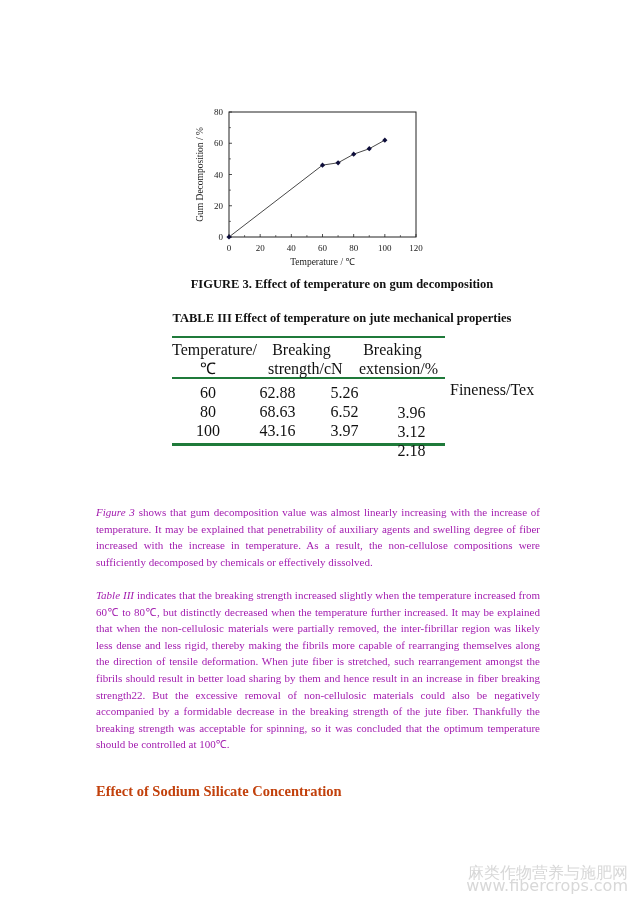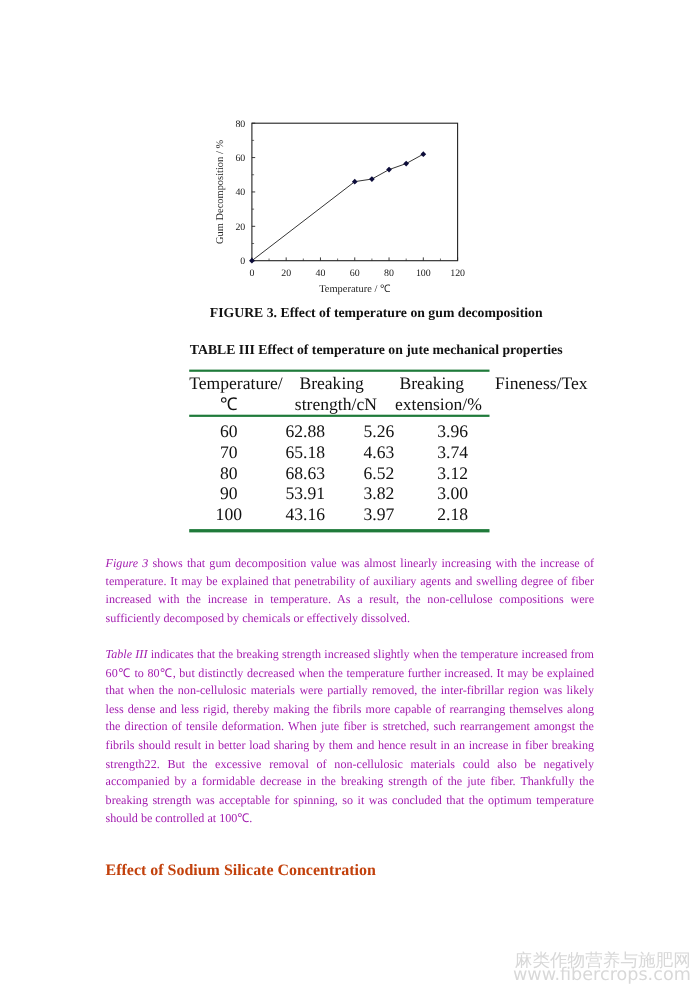--- a/index.html
+++ b/index.html
@@ -10,21 +10,21 @@
     .caption { position:absolute; left:0; width:634px; text-align:center; font-weight:bold;
                font-size:12.5px; color:#111;margin-left:25px; }
     #fig-cap { top:277px; }
     #tab-cap { top:311px; }
     .tbl-wrap { position:absolute; left:172px; top:336px; width:273px; }
     .rule { height:2px; background:#1f7a3a; }
     .hdr { display:flex; height:39px; align-items:flex-start;gap:24px; }
     .hdr div { text-align:center; line-height:19px; padding-top:2px; }
     .row { display:flex; height:19px; align-items:center; }
     .row div { text-align:center; }
-    .c1 { width:72px; } .c2 { width:67px; } .c3 { width:67px; } .c4 { width:67px; }
+    .c1 { width:72px; } .c2 { width:67px; } .c3 { width:67px; } .c4 { width:67px;margin-top:40px; }
     .body-text { position:absolute; left:96px; width:444px; font-size:11px; line-height:16.6px;
                  text-align:justify; color:#a21caf; }
     #p1 { top:493px; }
     #p2 { top:576px; }
     .body-text i { font-style:italic; }
     .section { position:absolute; left:96px; top:783px; font-weight:bold; font-size:14.5px; color:#c2410c; }
     .wm { position:absolute; right:6px; top:866px; text-align:right; color:#d8d8d8;
           font-family:"DejaVu Sans", sans-serif; font-size:16px; line-height:13px; }
   </style>
 </head>
@@ -92,36 +92,24 @@
   </div>
   <div class="rule"></div>
   <div style="height:4px"></div>
   <div class="row">
     <div class="c1">60</div>
     <div class="c2">62.88</div>
     <div class="c3">5.26</div>
     <div class="c4">3.96</div>
   </div>
   <div class="row">
-    <div class="c1">70</div>
-    <div class="c2">65.18</div>
-    <div class="c3">4.63</div>
-    <div class="c4">3.74</div>
-  </div>
-  <div class="row">
     <div class="c1">80</div>
     <div class="c2">68.63</div>
     <div class="c3">6.52</div>
     <div class="c4">3.12</div>
-  </div>
-  <div class="row">
-    <div class="c1">90</div>
-    <div class="c2">53.91</div>
-    <div class="c3">3.82</div>
-    <div class="c4">3.00</div>
   </div>
   <div class="row">
     <div class="c1">100</div>
     <div class="c2">43.16</div>
     <div class="c3">3.97</div>
     <div class="c4">2.18</div>
   </div>
   <div style="height:3px"></div>
   <div class="rule" style="height:3px"></div>
 </div>

